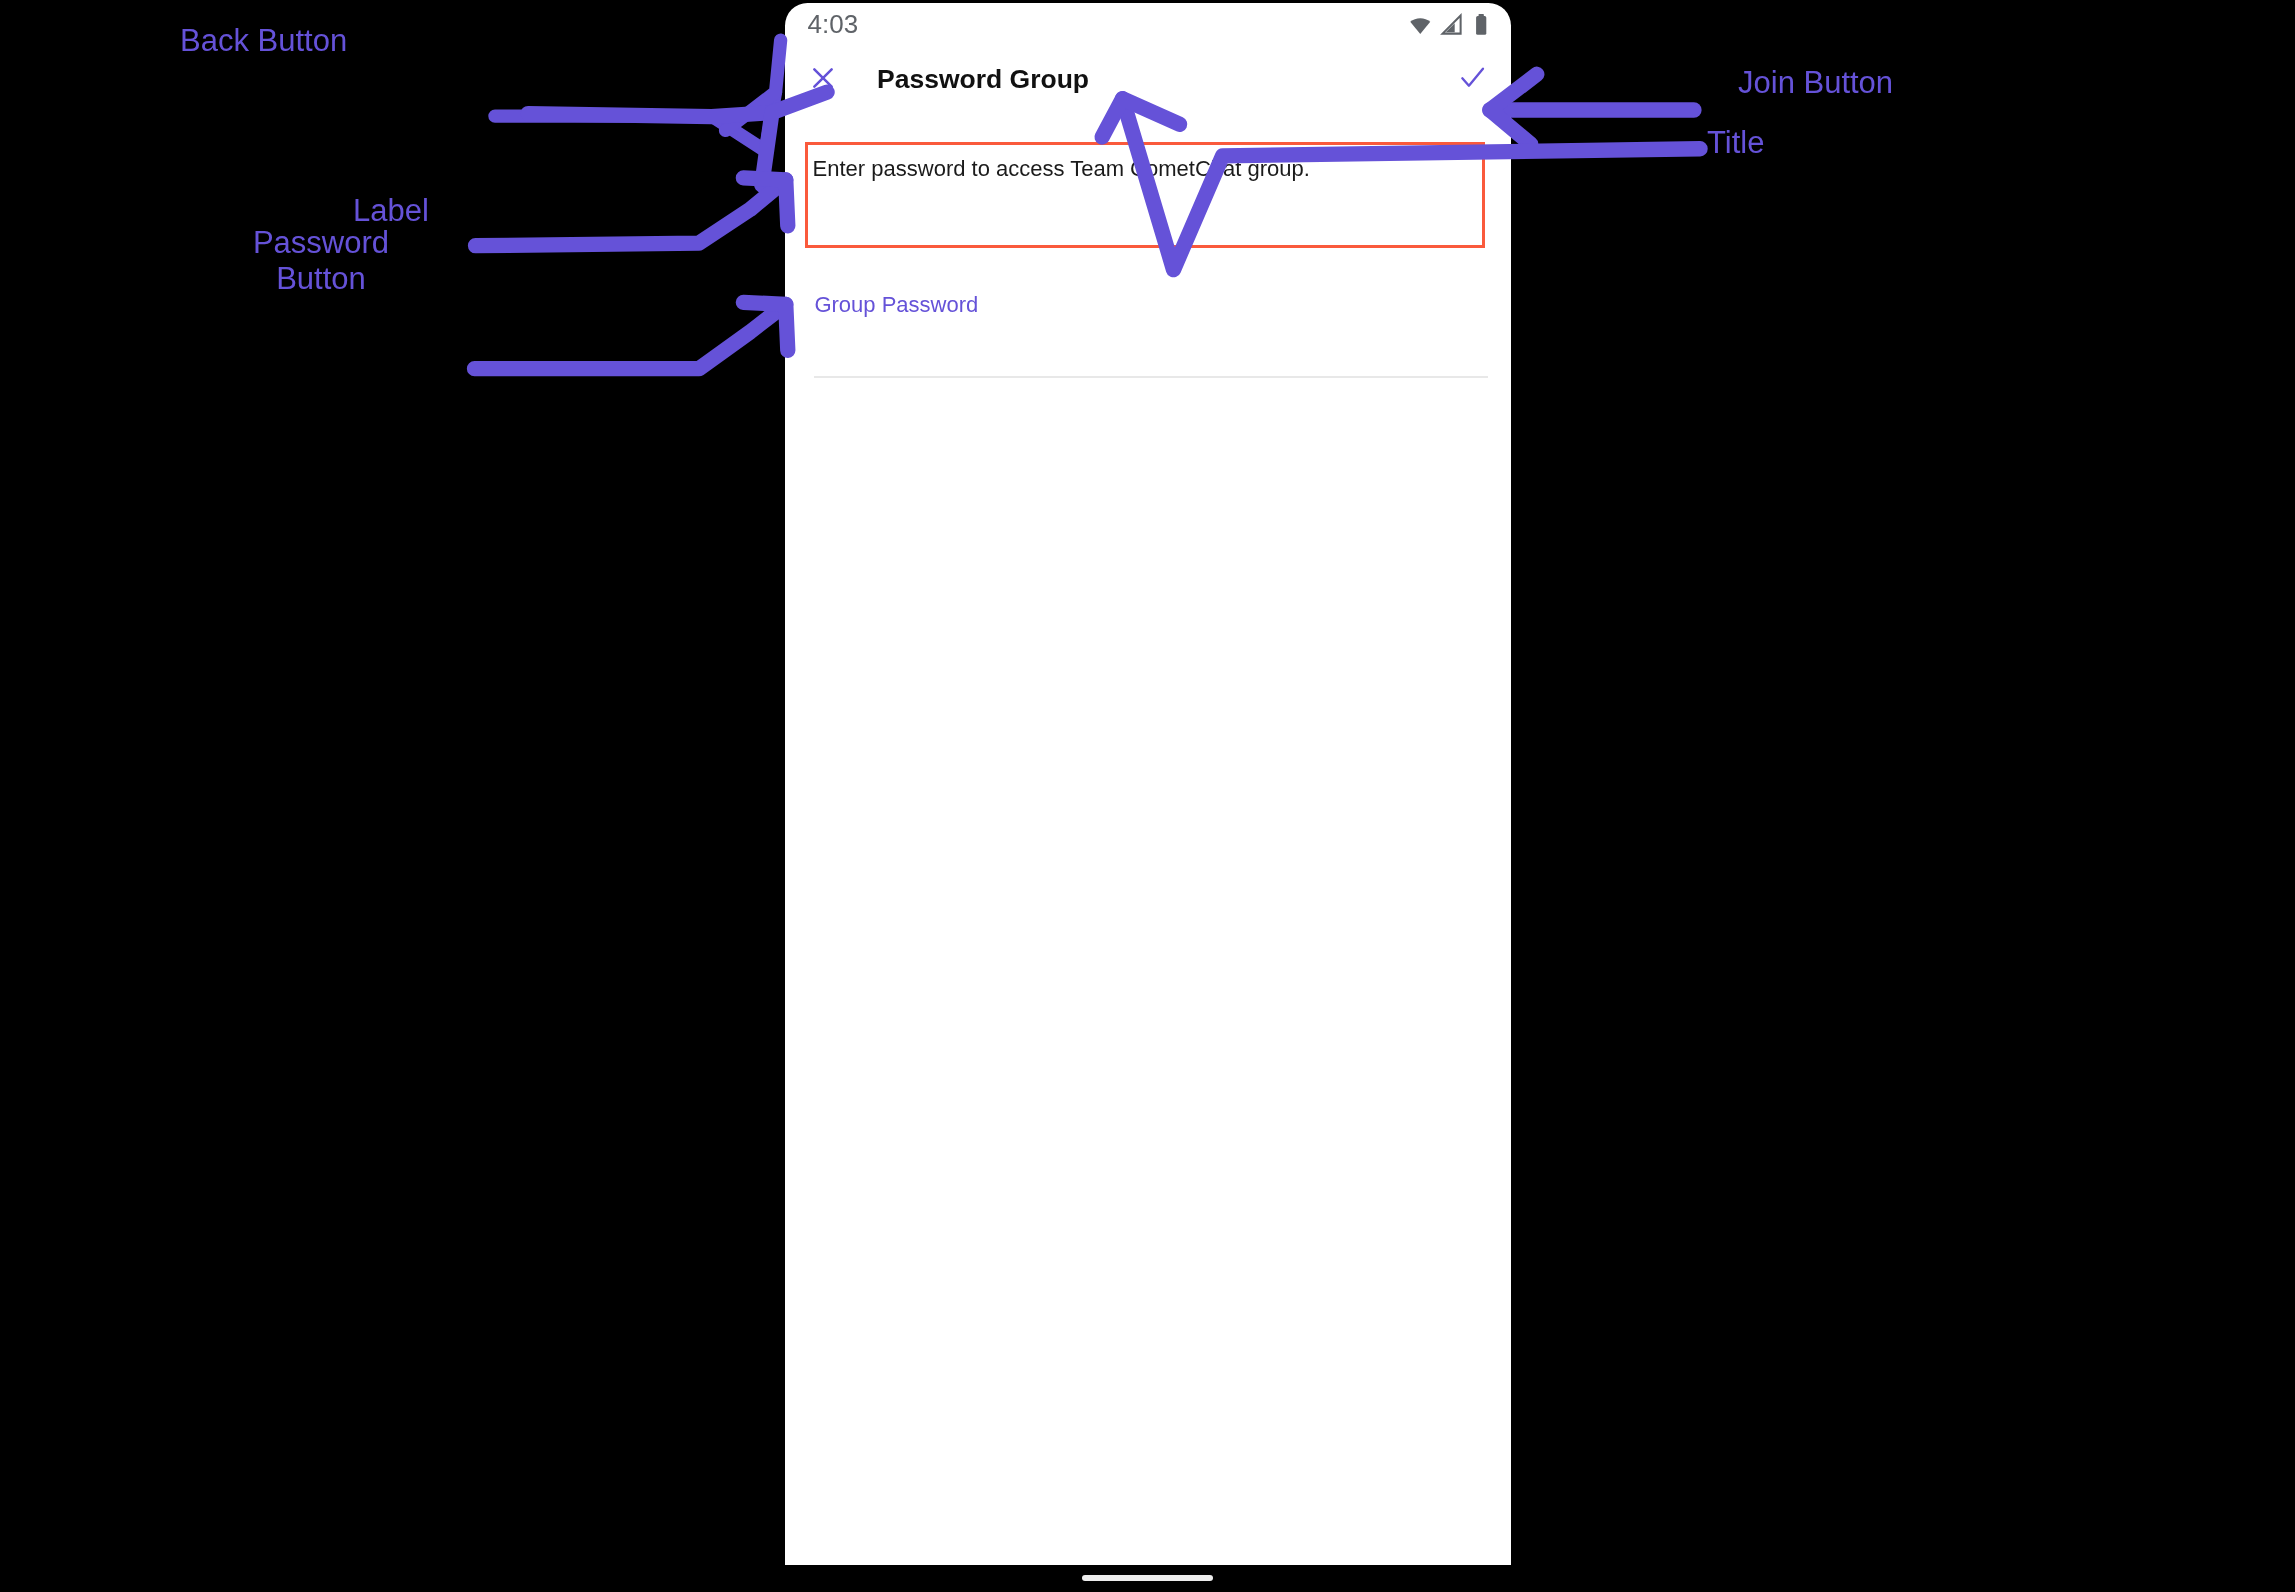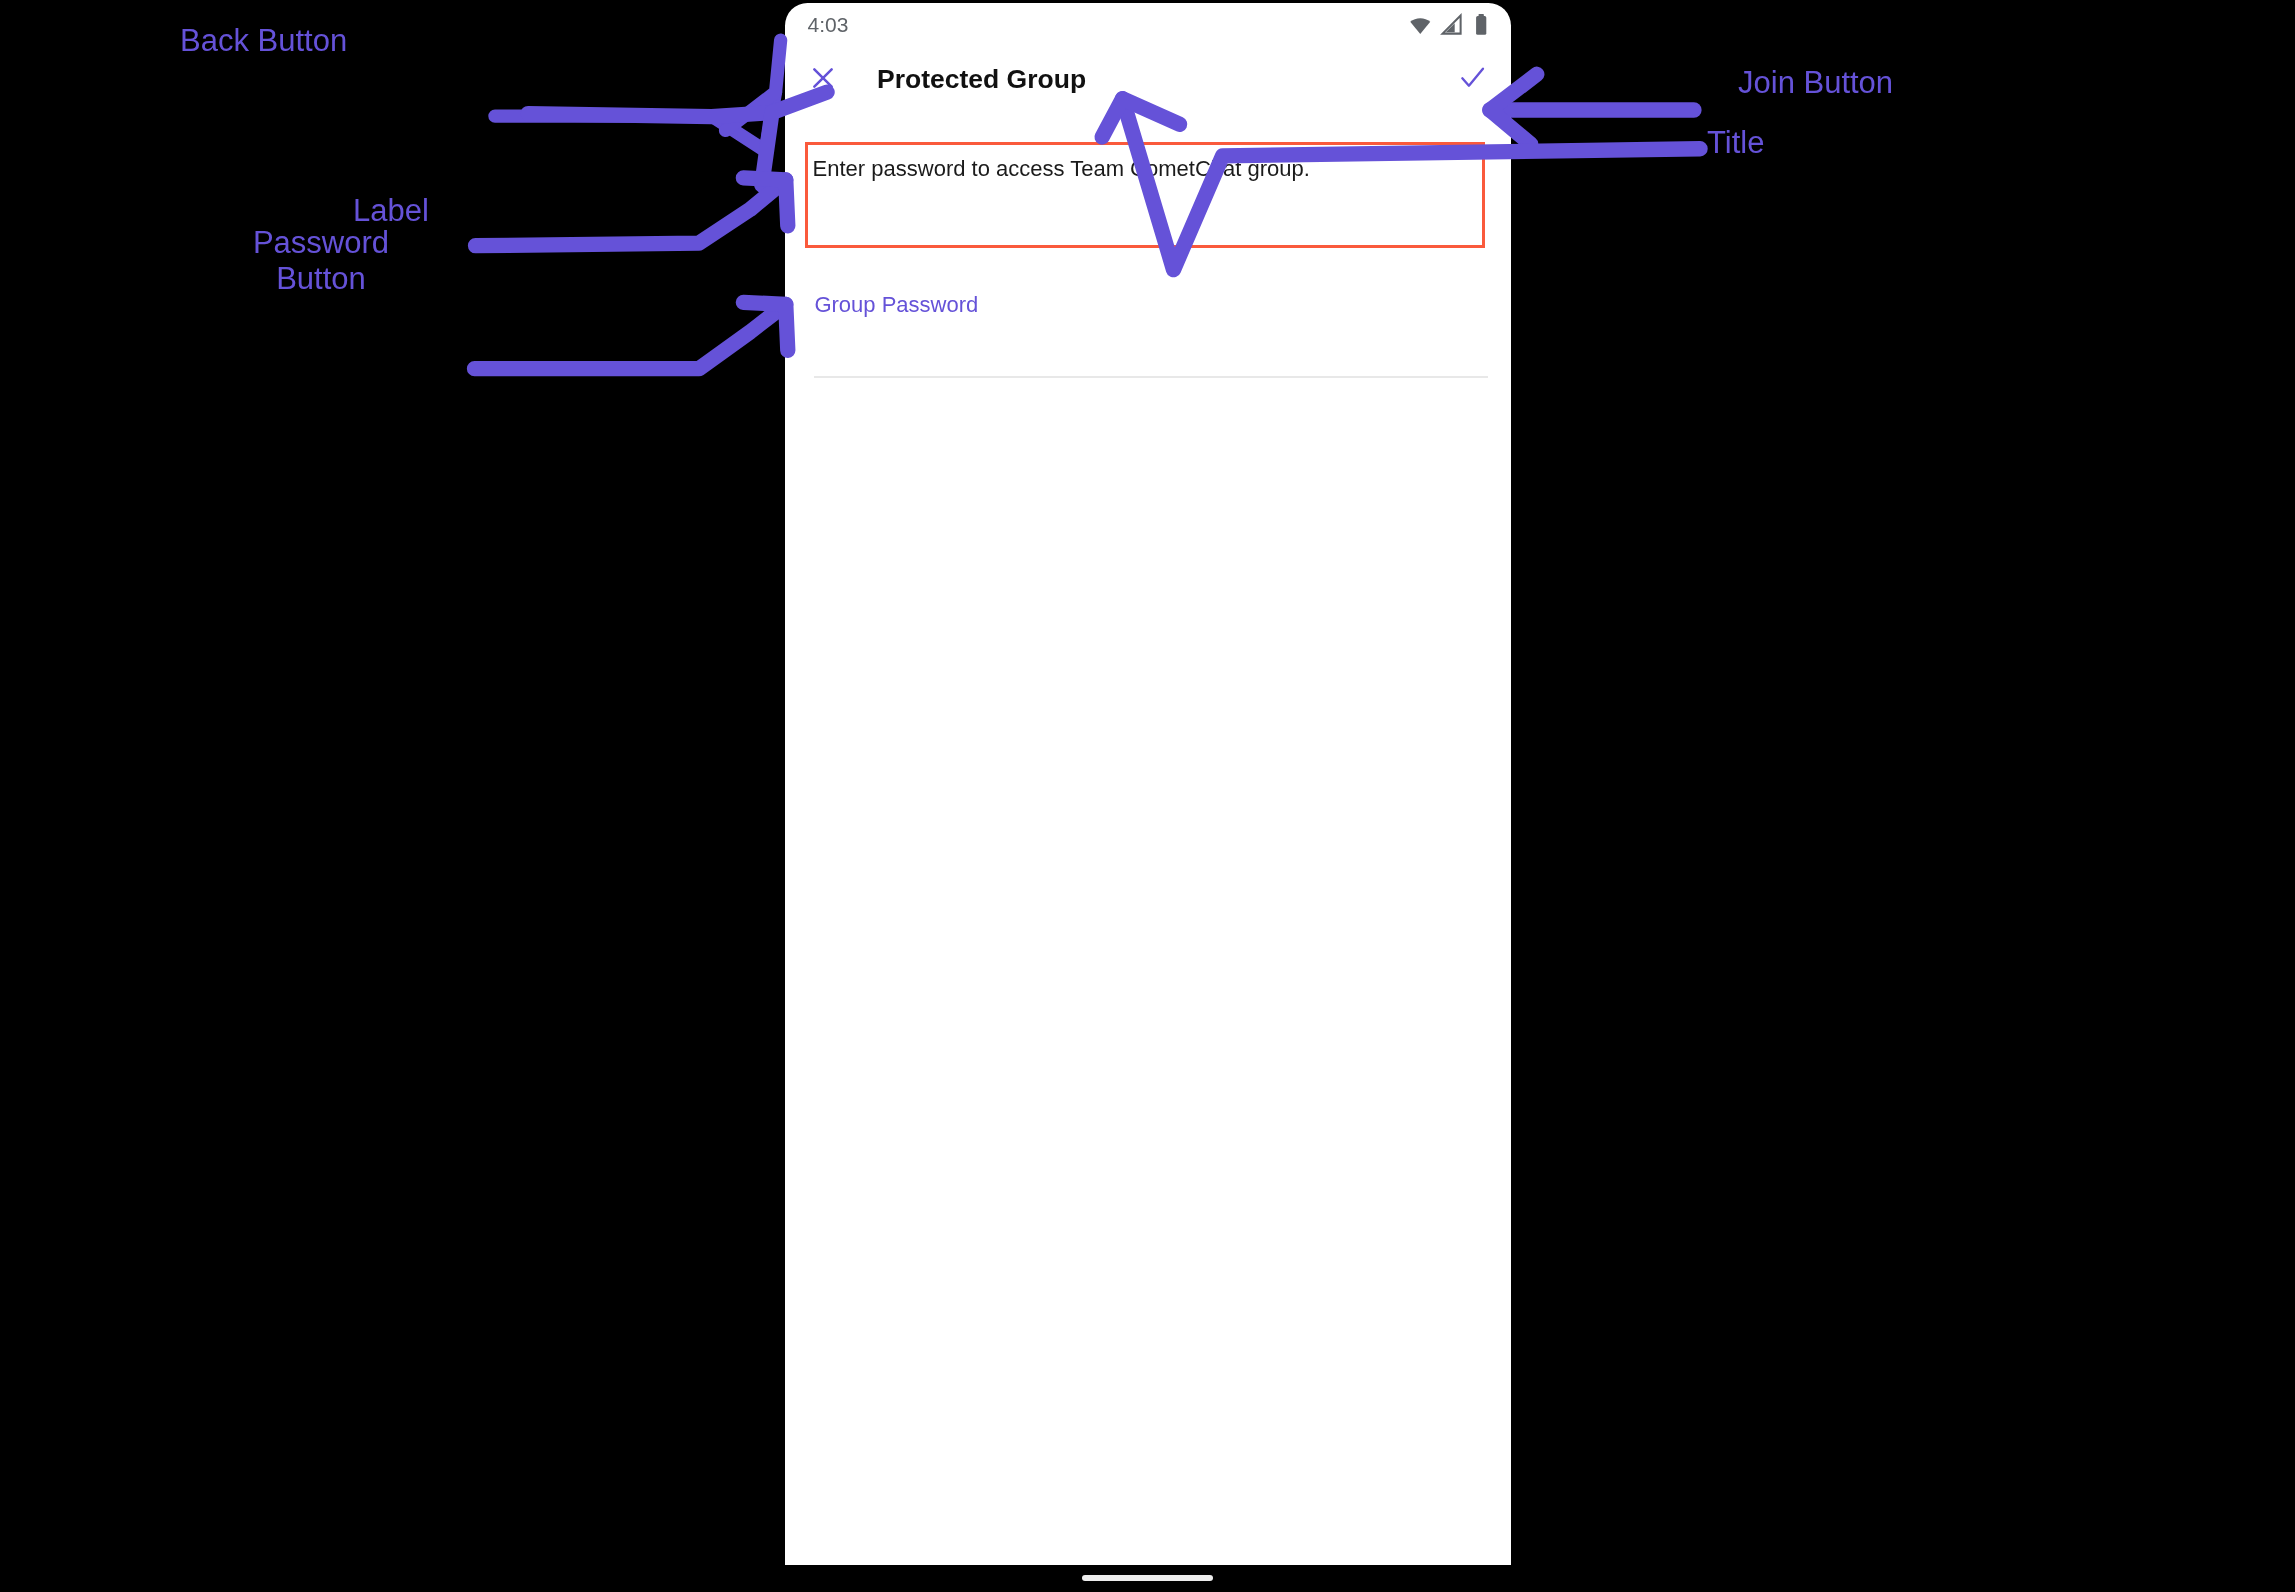--- a/index.html
+++ b/index.html
@@ -32,21 +32,21 @@
   #status-bar {
     position: absolute;
     left: 0; top: 0;
     width: 100%;
     height: 44px;
   }
   #status-time {
     position: absolute;
     left: 22.5px;
     top: 7.1px;
-    font-size: 21px;
+    font-size: 26px;
     color: #5f6368;
     letter-spacing: 0px;
     line-height: 29px;
   }
   #status-icons {
     position: absolute;
     right: 19.4px;
     top: 10.2px;
     display: flex;
     align-items: flex-start;
@@ -207,21 +207,21 @@
   </div>
 
   <div id="app-bar">
     <div id="close-button">
       <span>
         <svg width="32" height="32" viewBox="0 0 24 24">
             <path d="M5.5 5.5 18.5 18.5 M18.5 5.5 5.5 18.5" stroke="#6552D8" stroke-width="1.9" stroke-linecap="round" fill="none"></path>
           </svg>
       </span>
     </div>
-    <div id="page-title">Protected Group</div>
+    <div id="page-title">Password Group</div>
     <div id="join-button">
       <span>
         <svg width="33" height="33" viewBox="0 0 24 24">
             <path d="M4.6 12.6 9.4 18 19.6 5.6" stroke="#6552D8" stroke-width="1.7" stroke-linecap="round" stroke-linejoin="round" fill="none"></path>
           </svg>
       </span>
     </div>
   </div>
 
   <div id="description-text">Enter password to access Team CometChat group.</div>

